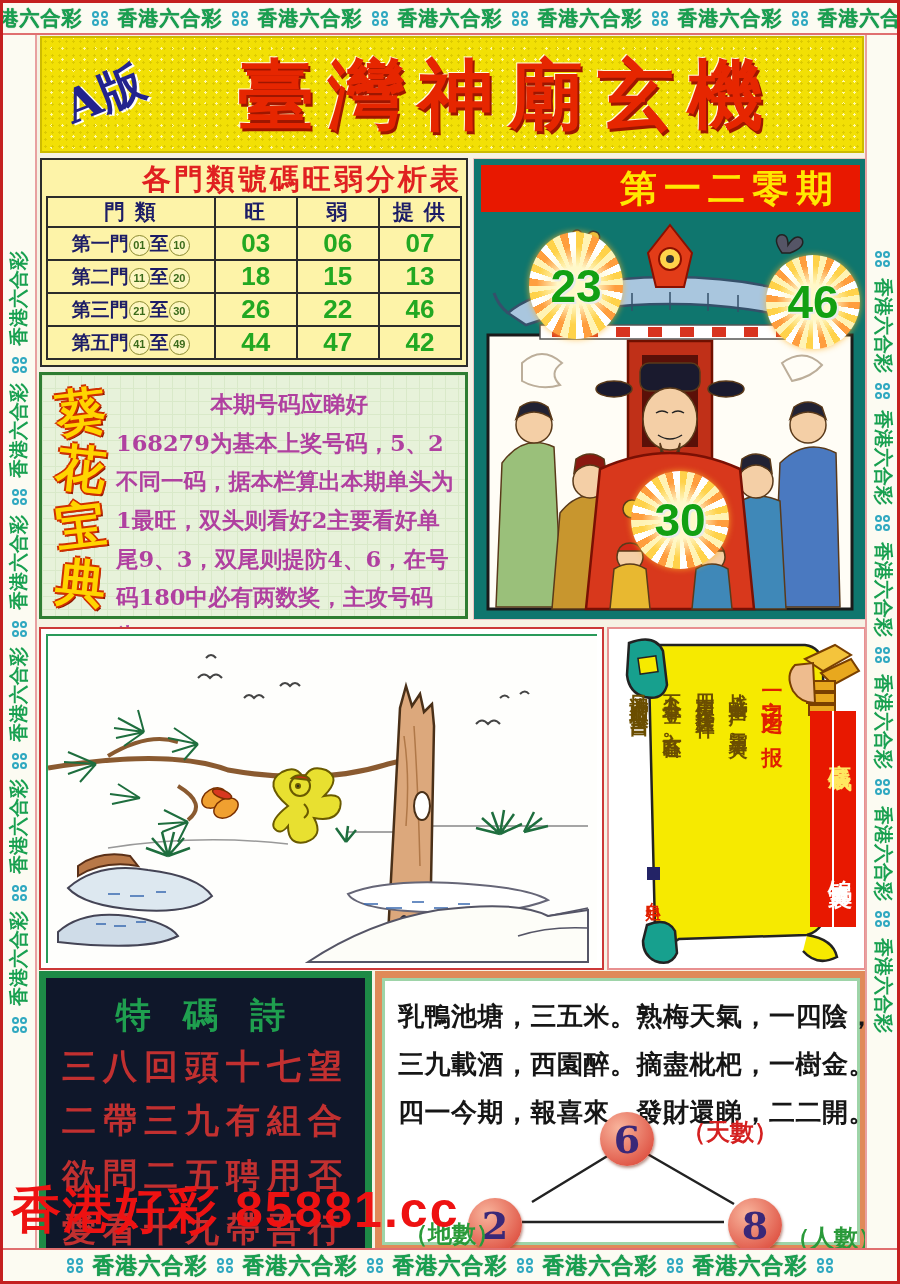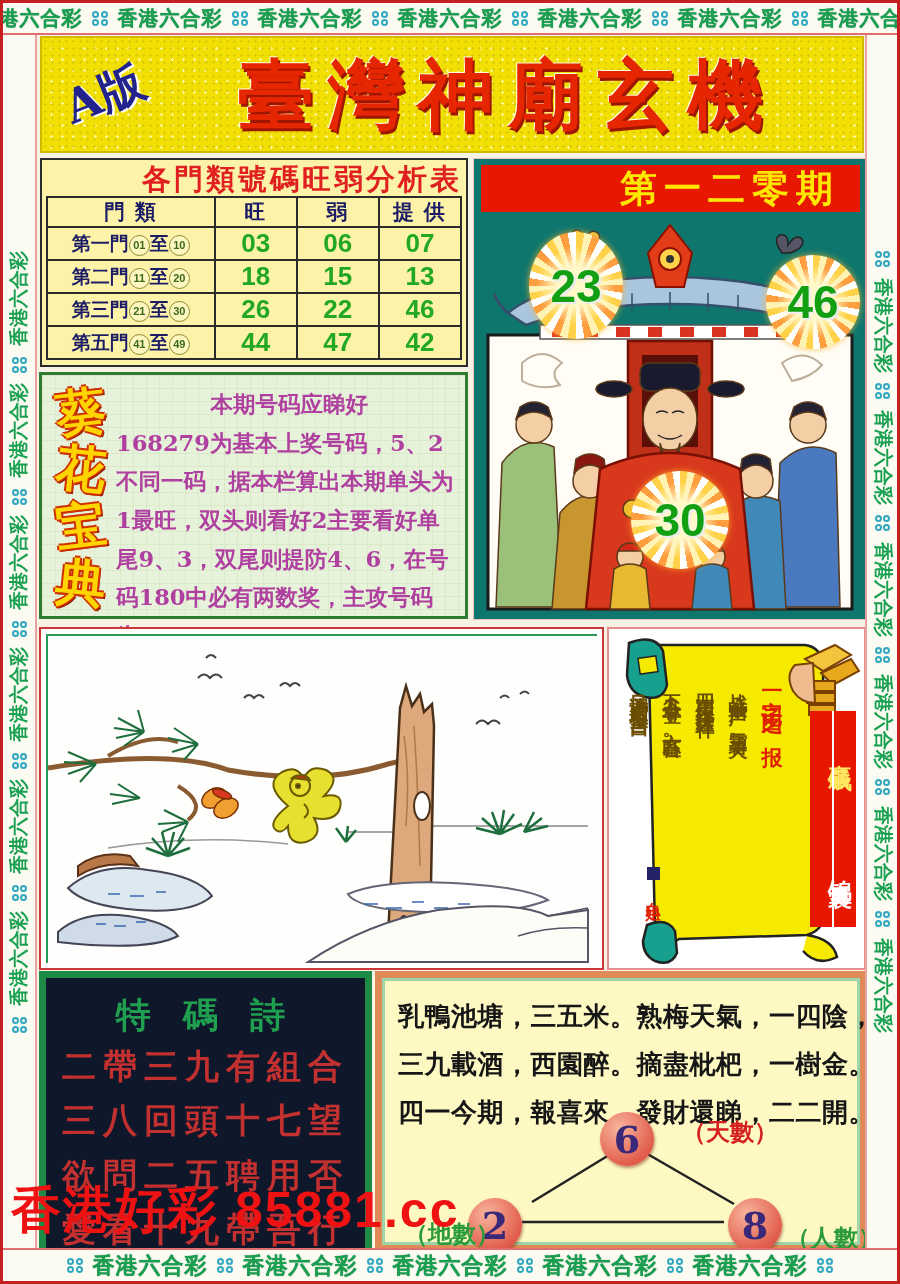--- a/index.html
+++ b/index.html
@@ -92,21 +92,21 @@
   .money-banner .divline{position:absolute;left:22px;top:0;width:2px;height:100%;background:#fff;}
   
   .poem-box{position:absolute;left:36px;top:968px;width:333px;height:286px;border:7px solid #1d8a46;
          background:#0f172a;box-sizing:border-box;z-index:3;text-align:center;}
   .poem-title{margin-top:14px;color:#1f9f4f;font-size:35px;font-weight:900;letter-spacing:10px;
          font-family:"DejaVu Serif",serif;}
   .poem-line{color:#c23030;font-size:34px;font-weight:900;letter-spacing:7px;line-height:1.6;
          font-family:"DejaVu Serif",serif;white-space:nowrap;}
   
   .verse-box{position:absolute;left:372px;top:968px;width:492px;height:281px;border:7px solid #e08a58;
-         background:#fef9c3;box-sizing:border-box;z-index:3;box-shadow:inset 0 0 0 3px #9ed4a8;padding:14px 16px 0 16px;}
+         background:#ffffff;box-sizing:border-box;z-index:3;box-shadow:inset 0 0 0 3px #9ed4a8;padding:14px 16px 0 16px;}
   .verse-line{color:#161616;font-size:26px;font-weight:bold;font-family:"DejaVu Serif",serif;
          line-height:1.85;letter-spacing:0.5px;white-space:nowrap;}
   .tri-wrap{position:absolute;left:0;top:148px;width:478px;height:130px;}
   .node{position:absolute;width:54px;height:54px;border-radius:50%;display:flex;align-items:center;justify-content:center;
         background:radial-gradient(circle at 35% 30%,#f8b49c,#e05848 75%);box-shadow:1px 2px 3px rgba(120,40,20,.5);z-index:4;}
   .node span{color:#3a2878;font-size:38px;font-weight:900;font-family:"DejaVu Serif",serif;}
   .tri-label{position:absolute;font-size:24px;font-weight:900;font-family:"DejaVu Serif",serif;z-index:4;white-space:nowrap;}
   .lab-sky{color:#d42020;}  .lab-earth,.lab-man{color:#2a9a3a;}
   
   .watermark{position:absolute;left:8px;top:1182px;z-index:40;color:#ee1212;font-weight:700;font-size:50px;
@@ -541,22 +541,22 @@
     </div>
     <div class="money-banner">
       <div class="mb mb1">赢钱</div>
       <div class="mb mb2">锦囊</div>
       <div class="divline"></div>
     </div>
   </div>
 
   <div class="poem-box">
     <div class="poem-title">特 碼 詩</div>
+    <div class="poem-line">三八回頭十七望</div>
     <div class="poem-line">二帶三九有組合</div>
-    <div class="poem-line">三八回頭十七望</div>
     <div class="poem-line">欲問二五聘用否</div>
     <div class="poem-line">愛看十九帶吾行</div>
   </div>
 
   <div class="verse-box">
     <div class="verse-line">乳鴨池塘，三五米。熟梅天氣，一四陰，</div>
     <div class="verse-line">三九載酒，西園醉。摘盡枇杷，一樹金。</div>
     <div class="verse-line">四一今期，報喜來。發財還睇，二二開。</div>
     <div class="tri-wrap">
       <svg width="478" height="130" viewBox="0 0 478 130" style="position:absolute;left:0;top:0;">

